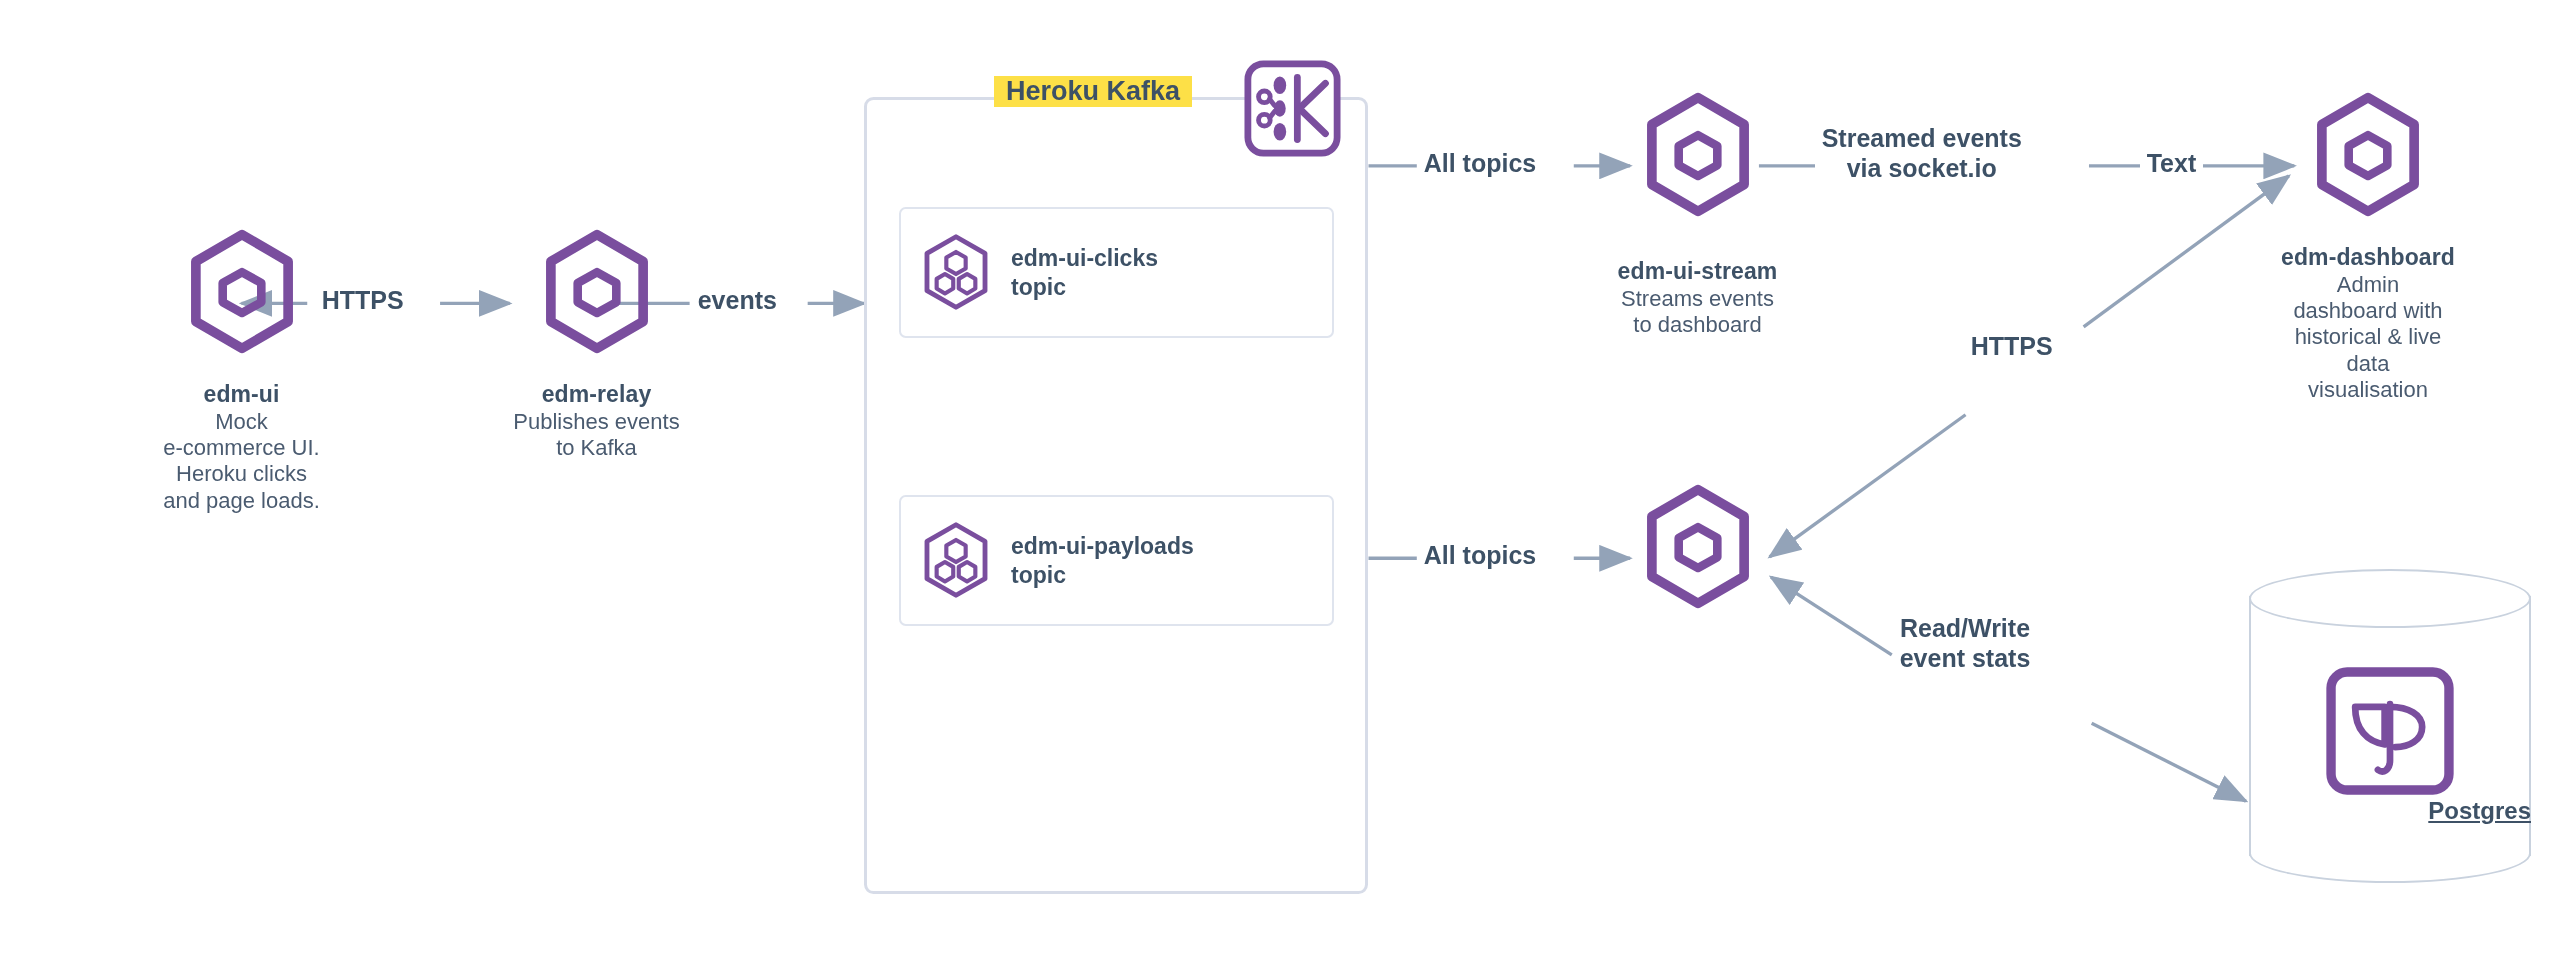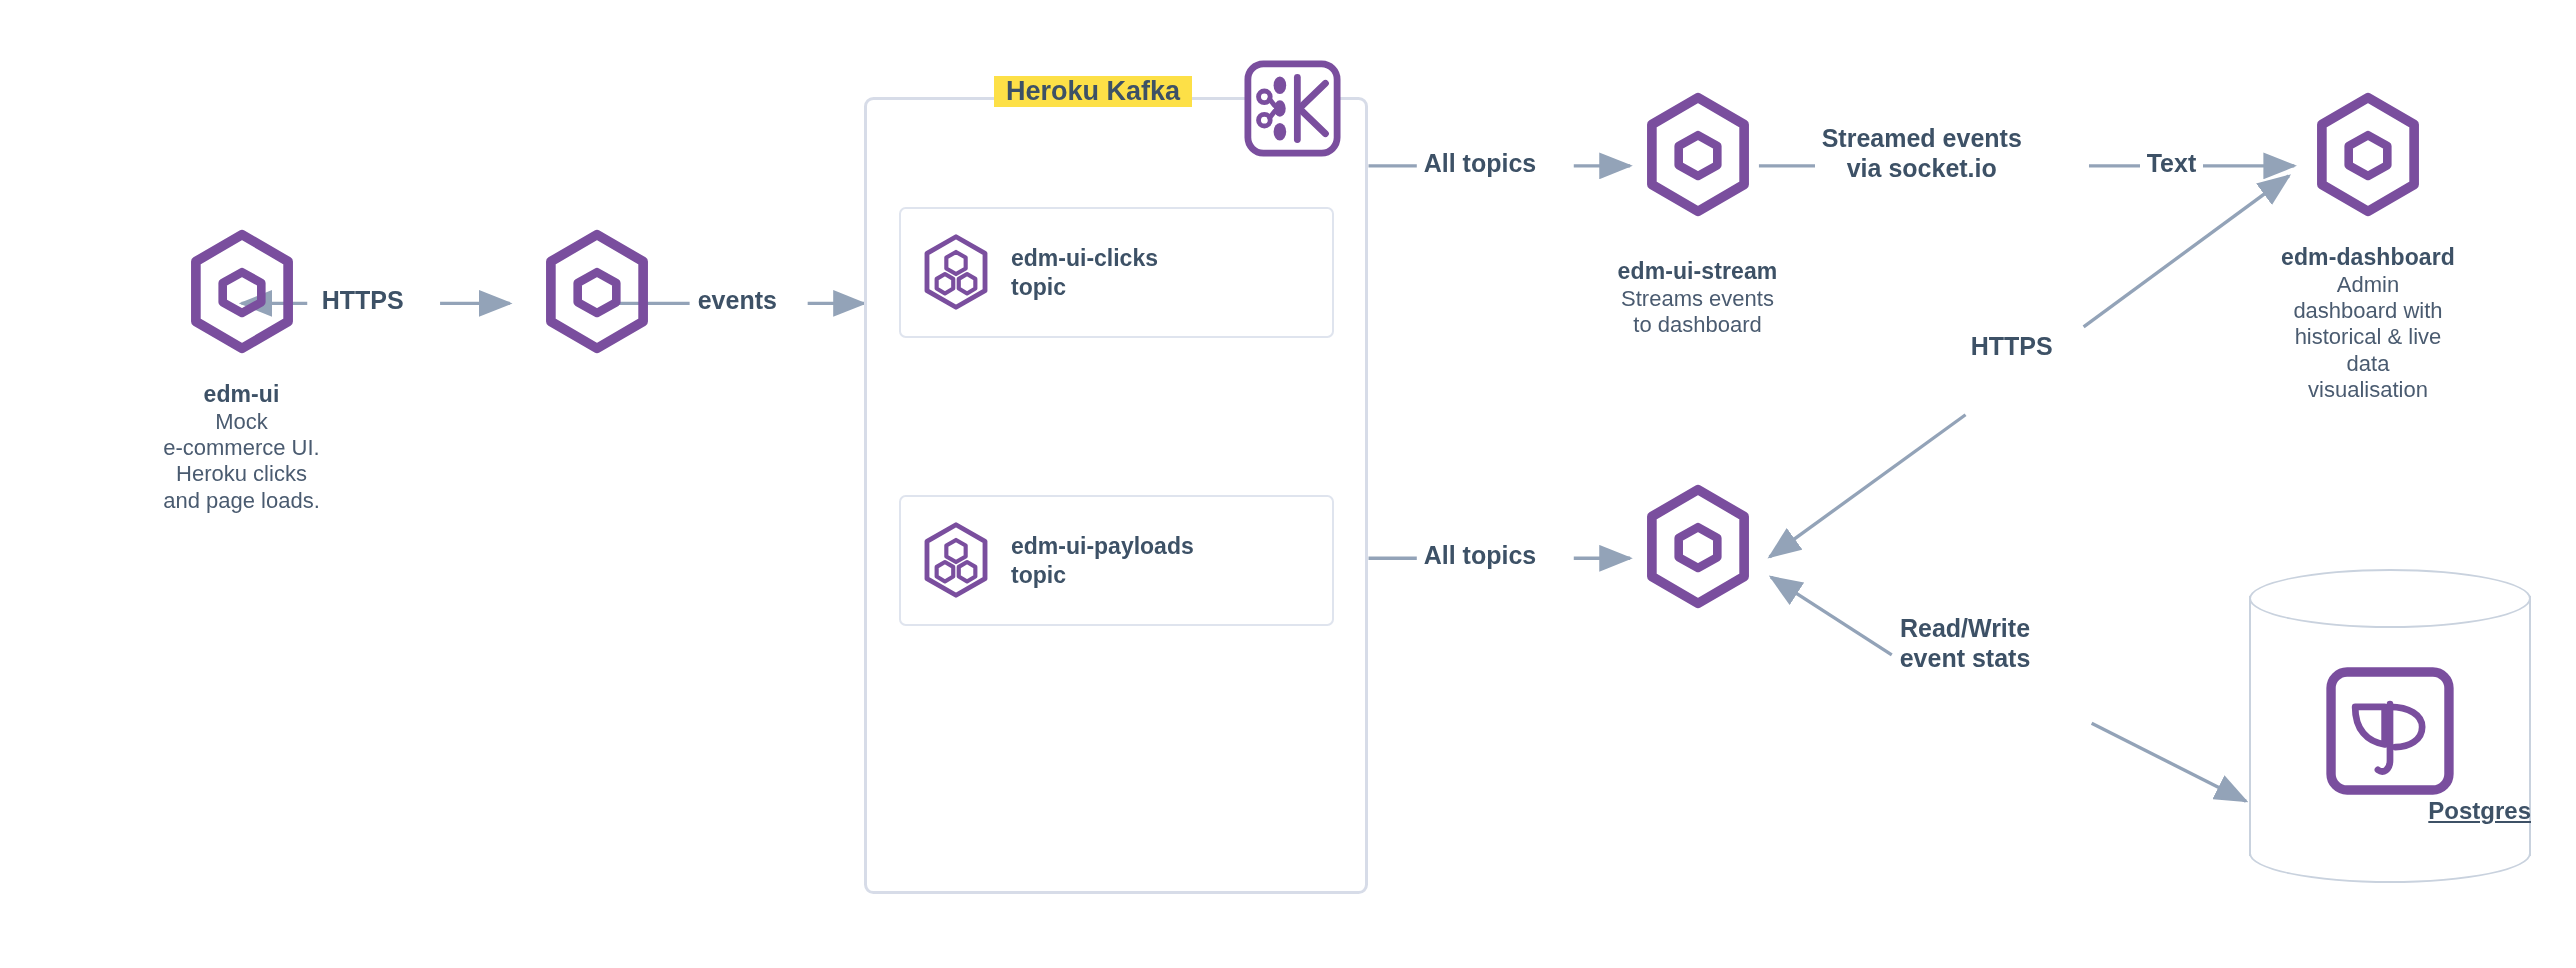--- a/index.html
+++ b/index.html
@@ -182,20 +182,25 @@
     </div>
   </div>
 
   <div class="node" style="left:449px;top:227px;width:295px;">
     <span>
       <svg viewBox="0 0 110 120" width="118" height="129" xmlns="http://www.w3.org/2000/svg">
         <path d="M55 7 L98 32 L98 88 L55 113 L12 88 L12 32 Z" fill="none" stroke="#7a4e9e" stroke-width="9" stroke-linejoin="round" stroke-linecap="round"></path>
         <path d="M55 42 L73 52 L73 70 L55 80 L37 70 L37 52 Z" fill="none" stroke="#7a4e9e" stroke-width="8" stroke-linejoin="round"></path>
       </svg>
     </span>
+    <div class="caption" style="margin-top:23px;">
+      <span class="nm">edm-relay</span>
+      <span class="ds">Publishes events</span>
+      <span class="ds">to Kafka</span>
+    </div>
   </div>
 
   <div class="node" style="left:1570px;top:90px;width:255px;">
     <span>
       <svg viewBox="0 0 110 120" width="118" height="129" xmlns="http://www.w3.org/2000/svg">
         <path d="M55 7 L98 32 L98 88 L55 113 L12 88 L12 32 Z" fill="none" stroke="#7a4e9e" stroke-width="9" stroke-linejoin="round" stroke-linecap="round"></path>
         <path d="M55 42 L73 52 L73 70 L55 80 L37 70 L37 52 Z" fill="none" stroke="#7a4e9e" stroke-width="8" stroke-linejoin="round"></path>
       </svg>
     </span>
     <div class="caption" style="margin-top:37px;">

